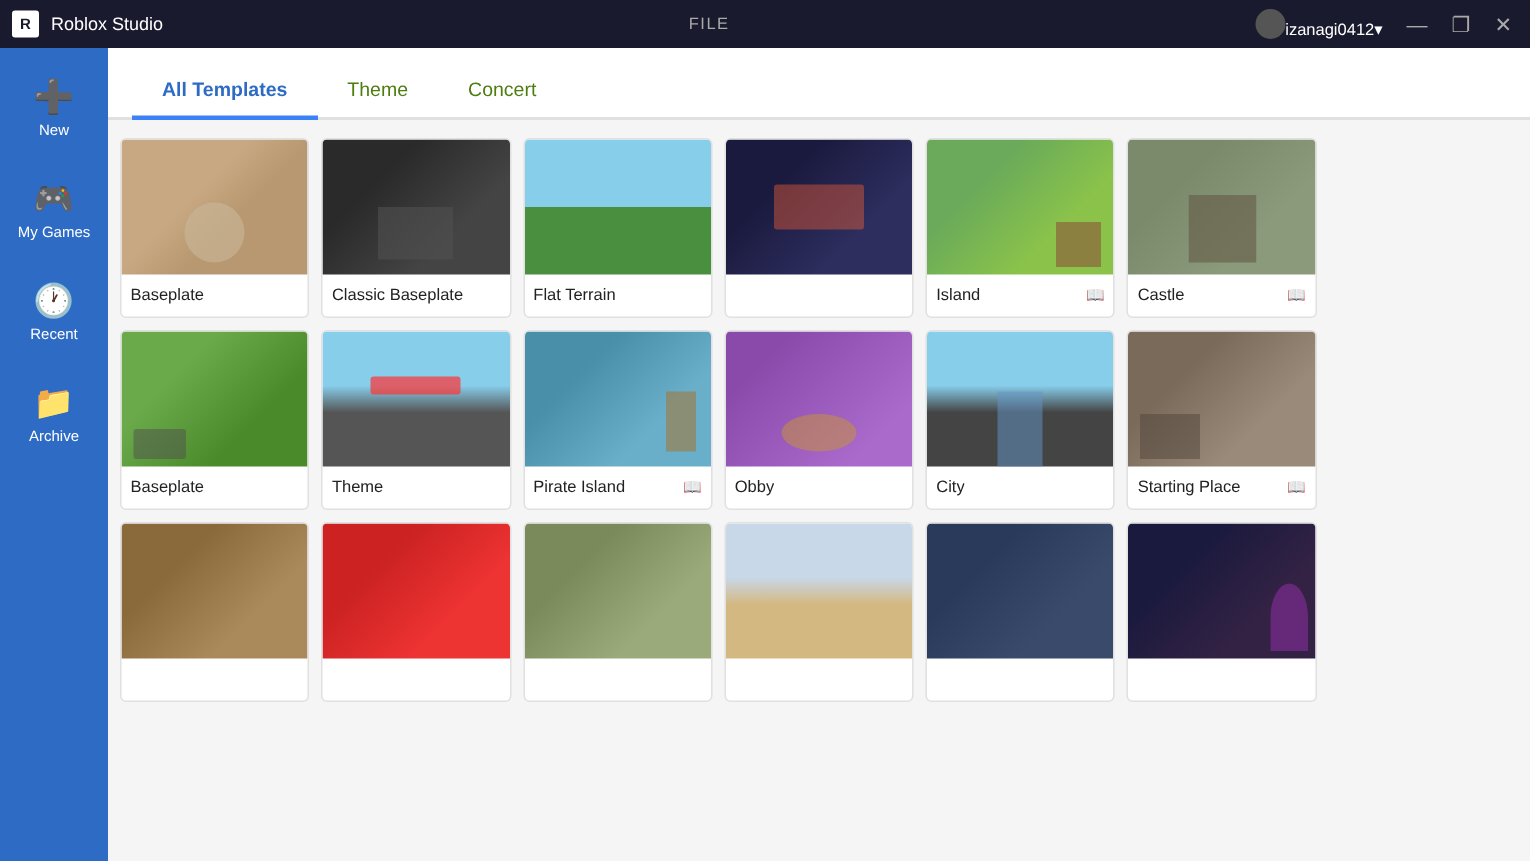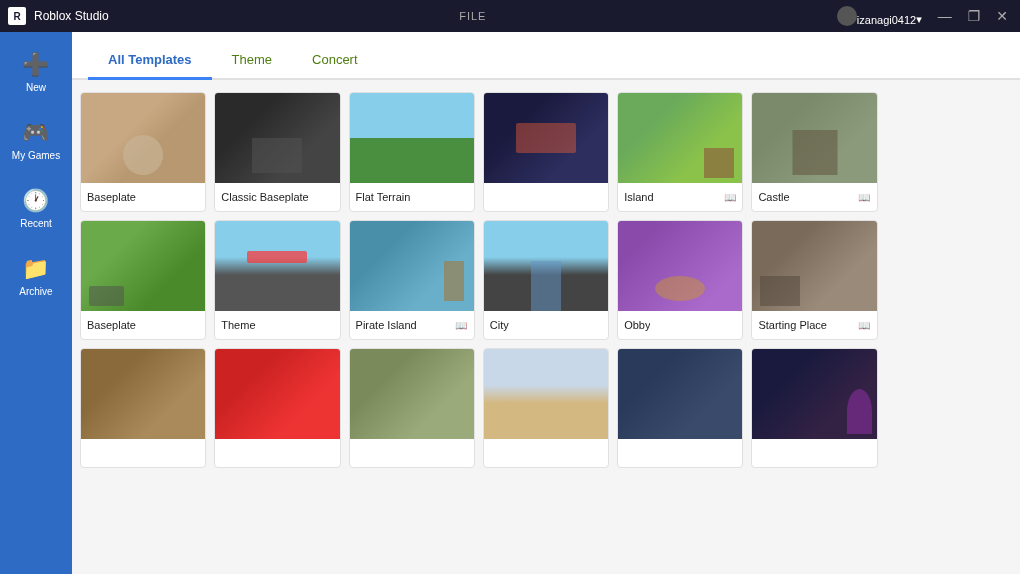--- a/index.html
+++ b/index.html
@@ -289,38 +289,38 @@
           <div class="template-card-image img-pirate" style="height:90px; position:relative;">
             <div style="position:absolute;bottom:10px;right:10px;width:20px;height:40px;background:rgba(160,120,60,0.6);"></div>
           </div>
           <div class="template-card-footer">
             <span class="template-card-name">Pirate Island</span>
             <span class="template-card-icon">📖</span>
           </div>
         </div>
 
         <div class="template-card">
+          <div class="template-card-image img-obby" style="height:90px; position:relative;">
+            <div style="position:absolute;bottom:10px;left:50%;transform:translateX(-50%);width:50px;height:25px;background:rgba(200,150,50,0.5);border-radius:50%;"></div>
+          </div>
+          <div class="template-card-footer">
+            <span class="template-card-name">Obby</span>
+          </div>
+        </div>
+
+        <div class="template-card">
           <div class="template-card-image img-city" style="height:90px; position:relative;">
             <div style="position:absolute;bottom:0;left:50%;transform:translateX(-50%);width:30px;height:50px;background:rgba(100,150,200,0.5);"></div>
           </div>
           <div class="template-card-footer">
             <span class="template-card-name">City</span>
           </div>
         </div>
 
         <div class="template-card">
-          <div class="template-card-image img-obby" style="height:90px; position:relative;">
-            <div style="position:absolute;bottom:10px;left:50%;transform:translateX(-50%);width:50px;height:25px;background:rgba(200,150,50,0.5);border-radius:50%;"></div>
-          </div>
-          <div class="template-card-footer">
-            <span class="template-card-name">Obby</span>
-          </div>
-        </div>
-
-        <div class="template-card">
           <div class="template-card-image img-starting" style="height:90px; position:relative;">
             <div style="position:absolute;bottom:5px;left:8px;width:40px;height:30px;background:rgba(80,70,60,0.5);"></div>
           </div>
           <div class="template-card-footer">
             <span class="template-card-name">Starting Place</span>
             <span class="template-card-icon">📖</span>
           </div>
         </div>
 
         <div class="template-card" style="visibility:hidden;"></div>

